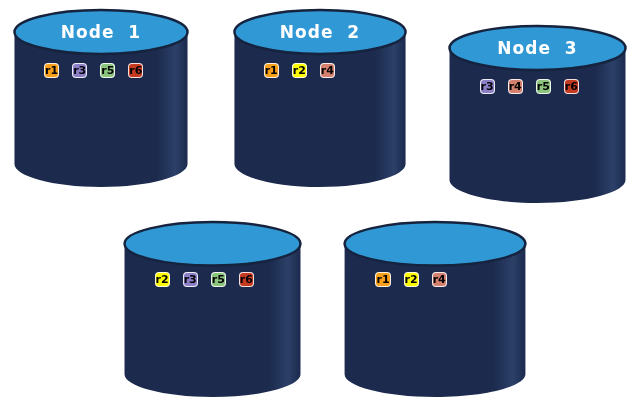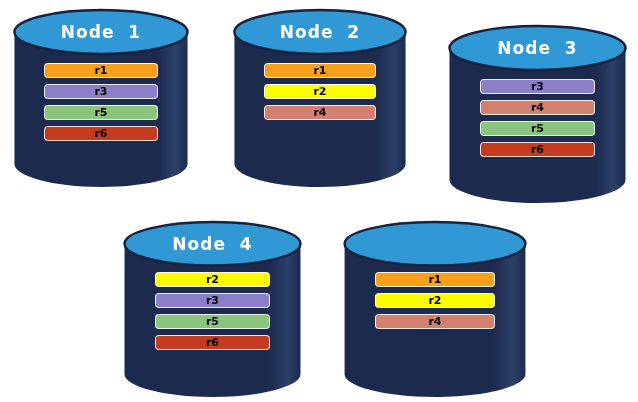--- a/index.html
+++ b/index.html
@@ -37,22 +37,22 @@
     font-weight: bold;
     letter-spacing: 1px;
     white-space: pre;
   }
   .bars {
     position: absolute;
     left: 18%;
     width: 64%;
     top: 55px;
     display: flex;
-    flex-direction: column;
-    gap: 6px;
+    flex-direction: row;
+    gap: 13px;
   }
   .row-bottom .bars { top: 52px; }
   .bar {
     height: 13px;
     border: 1px solid rgba(255,255,255,0.85);
     border-radius: 4px;
     text-align: center;
     font-size: 11px;
     font-weight: bold;
     color: #000000;
@@ -114,21 +114,20 @@
       <div class="bar" style="background-color: rgb(139, 197, 125);">r5</div>
       <div class="bar" style="background-color: rgb(196, 59, 34);">r6</div>
     </div>
   </div>
 
   <div class="node row-bottom" style="left:122px; top:220px; width:181px; height:178px;">
     <svg class="cyl" viewBox="0 0 180 180" preserveAspectRatio="none">
       <path fill="url(#cylGrad)" d="M 2.5 24 L 2.5 156 C 2.5 168 41 179 90 179 C 139 179 177.5 168 177.5 156 L 177.5 24 C 177.5 36 139 46 90 46 C 41 46 2.5 36 2.5 24 Z"></path>
       <ellipse cx="90" cy="24" rx="87.5" ry="22" stroke="#16233E" stroke-width="2.5" style="fill: rgb(48, 152, 212);"></ellipse>
     </svg>
-    <div class="node-title">Node  4</div>
     <div class="bars">
       <div class="bar" style="background-color: rgb(253, 253, 0);">r2</div>
       <div class="bar" style="background-color: rgb(139, 128, 200);">r3</div>
       <div class="bar" style="background-color: rgb(139, 197, 125);">r5</div>
       <div class="bar" style="background-color: rgb(196, 59, 34);">r6</div>
     </div>
   </div>
 
   <div class="node row-bottom" style="left:342px; top:220px; width:186px; height:178px;">
     <svg class="cyl" viewBox="0 0 180 180" preserveAspectRatio="none">

